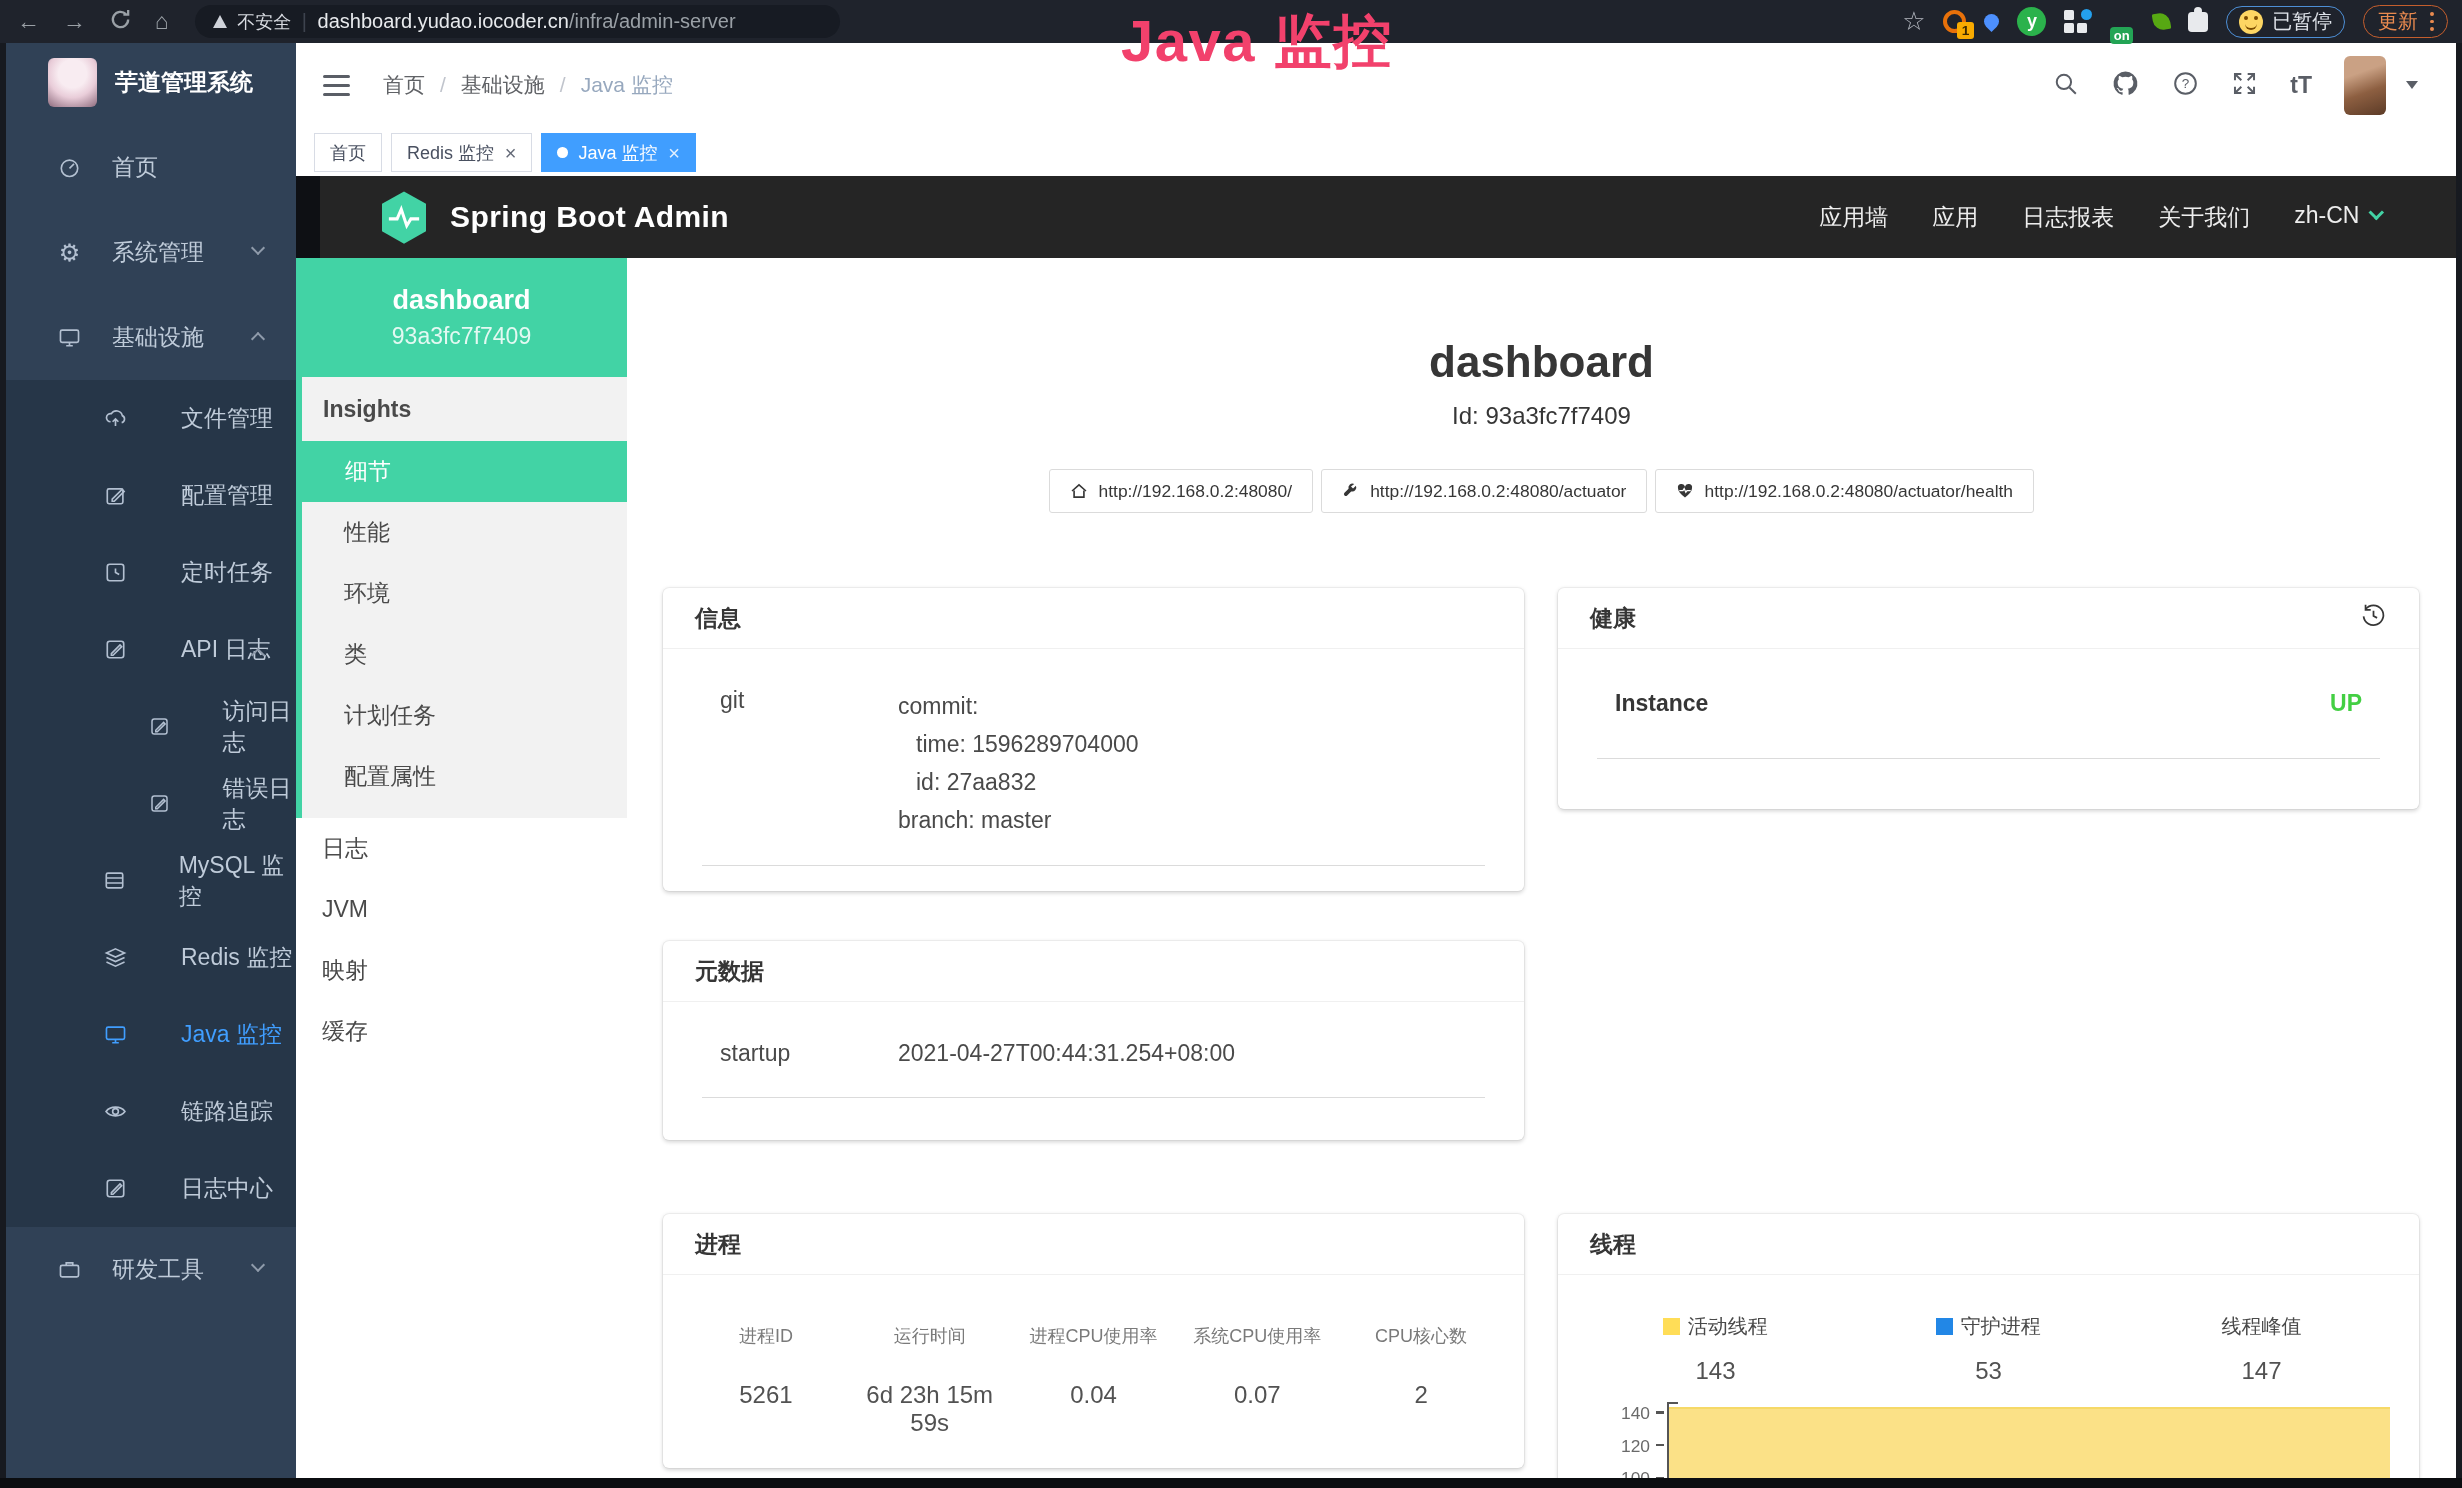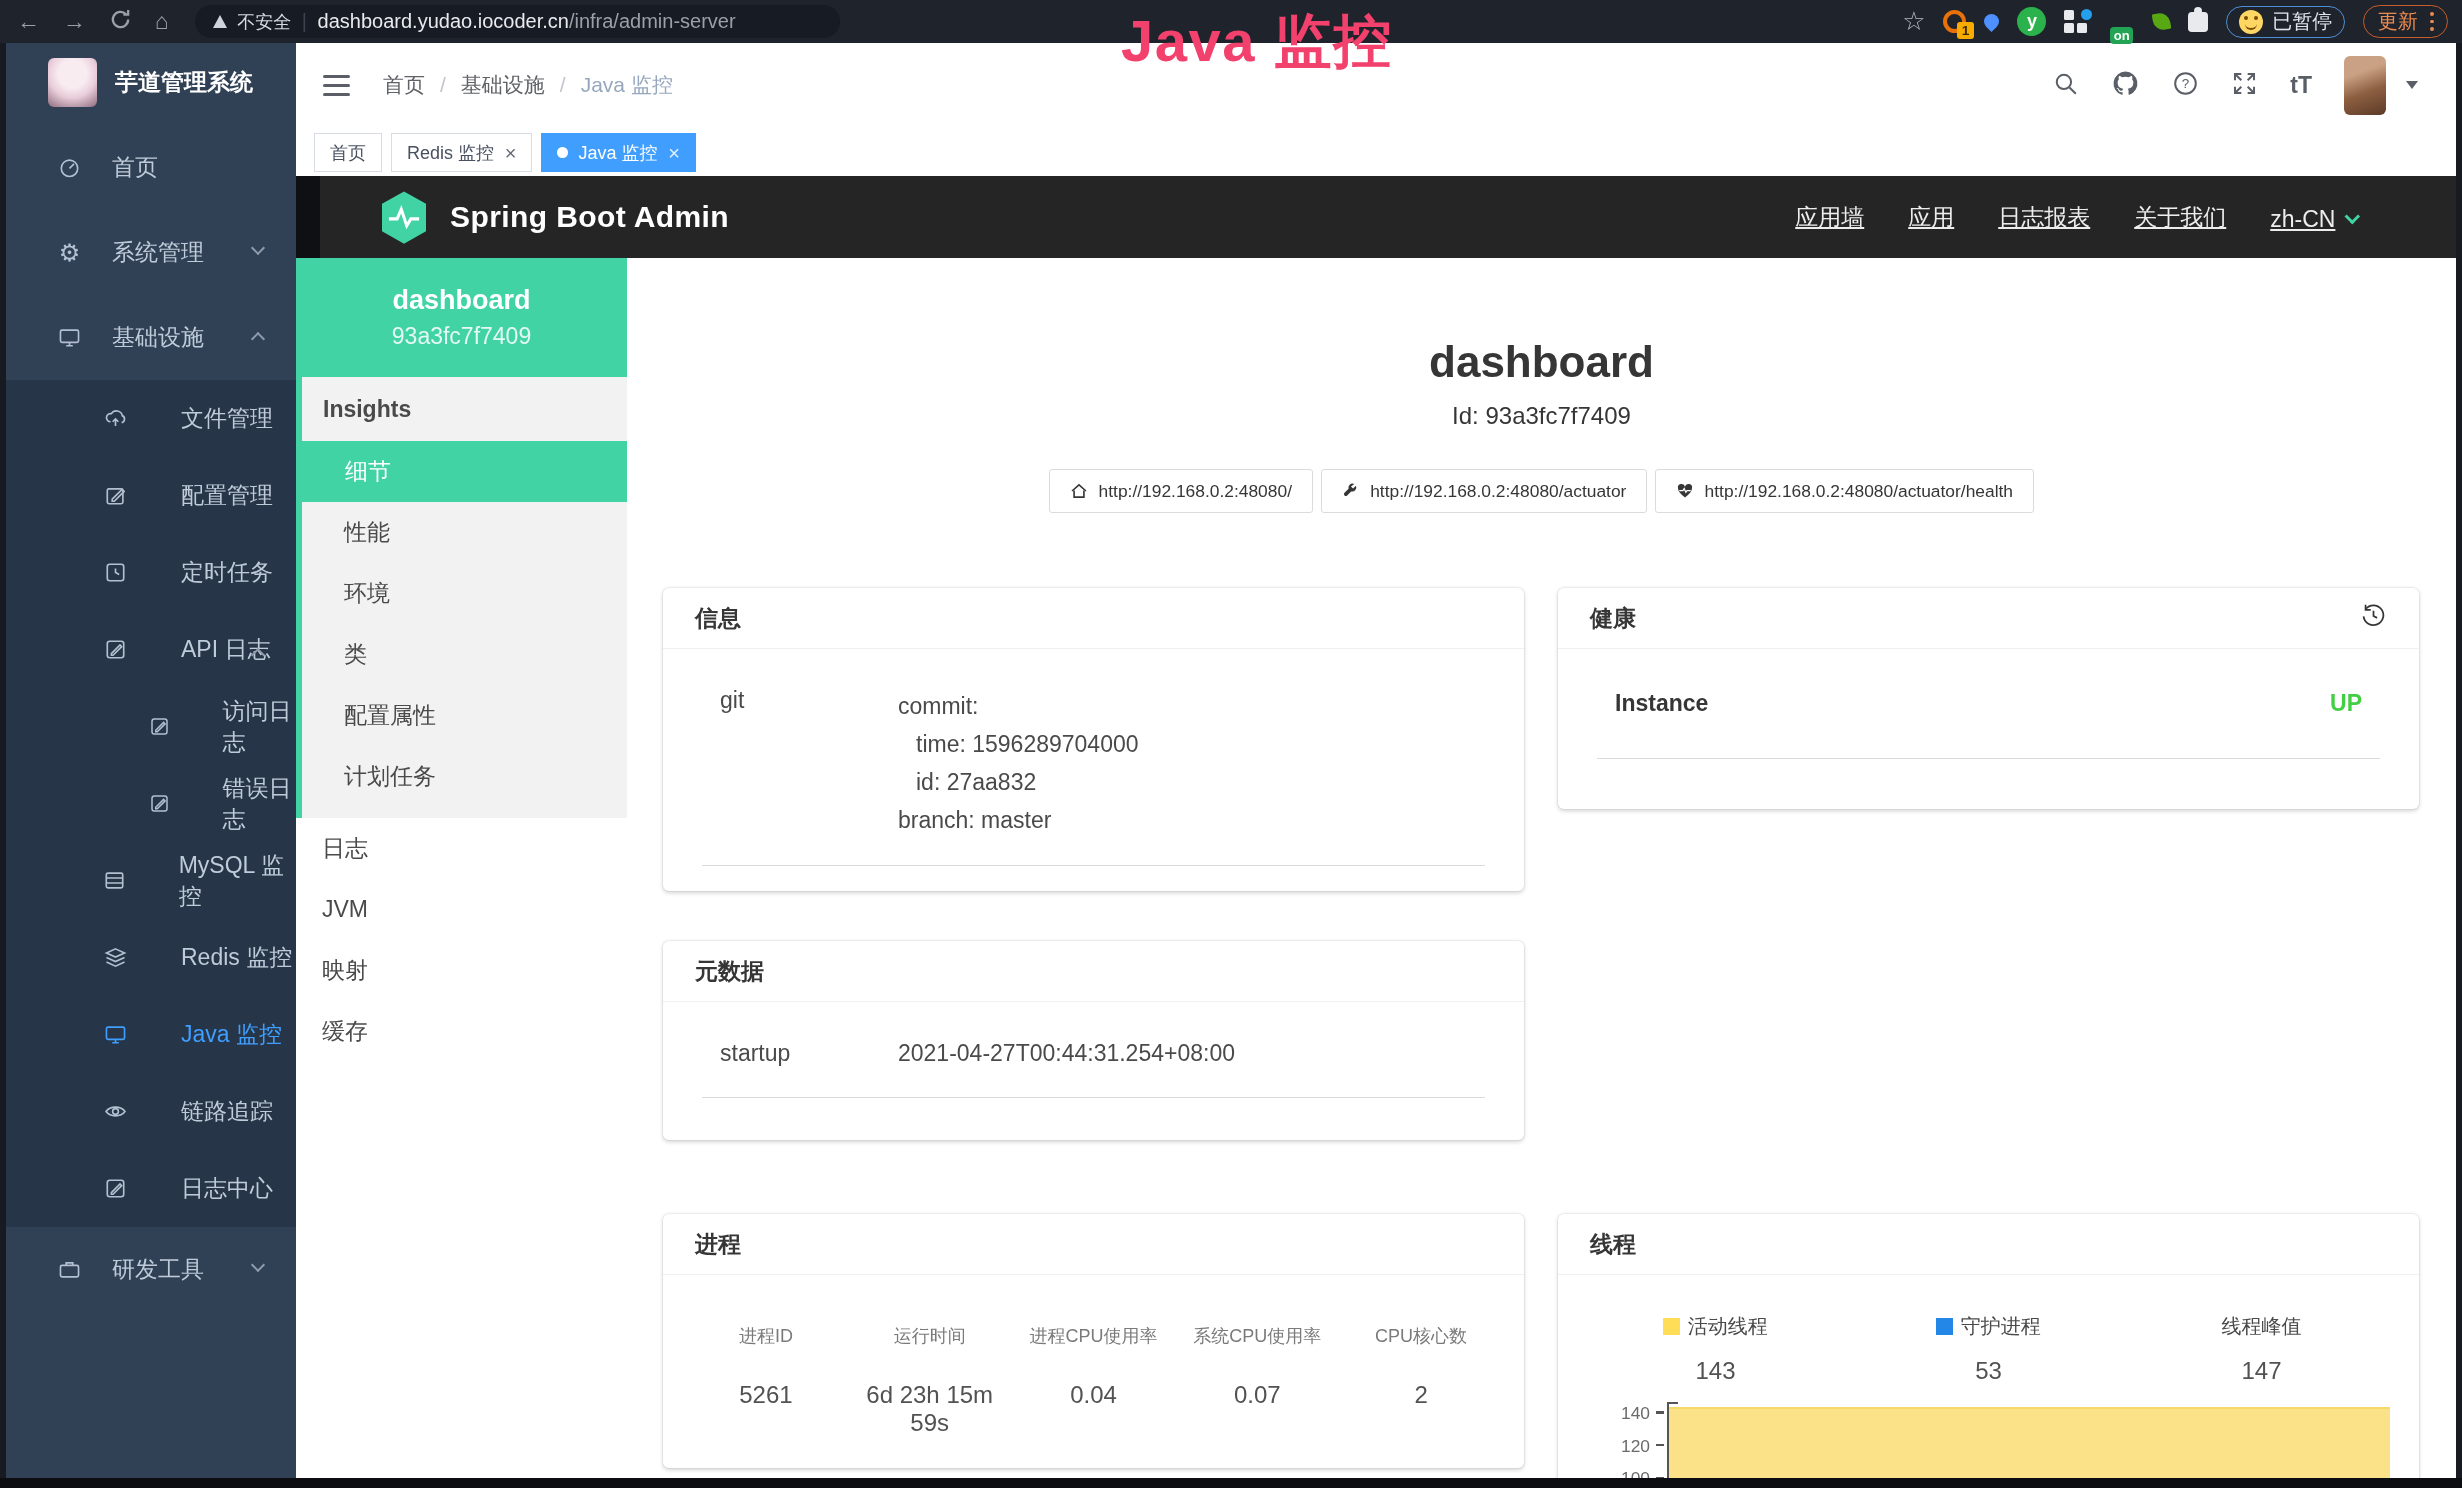--- a/index.html
+++ b/index.html
@@ -103,22 +103,22 @@
        font-size:18px;color:#495060;gap:10.6px;cursor:pointer;}
   .tab.active{background:#409eff;border-color:#409eff;color:#fff;}
   .tab-dot{width:10.6px;height:10.6px;border-radius:50%;background:#fff;}
   .tab-close{font-size:20px;line-height:1;opacity:.85;}
 
   
   .sba-header{position:absolute;top:133px;left:0;right:0;height:82px;background:#252525;
               display:flex;align-items:center;z-index:6;margin-left:24px;}
   .sba-logo{margin-left:59px;display:flex;}
   .sba-brand{margin-left:21px;font-size:30px;font-weight:bold;color:#fff;letter-spacing:0.4px;}
-  .sba-nav{margin-left:auto;display:flex;align-items:flex-end;gap:44px;padding-right:98px;
-           font-size:23px;color:#ededed;text-decoration:underline;}
+  .sba-nav{margin-left:auto;display:flex;align-items:flex-start;gap:44px;padding-right:74px;
+           font-size:23px;color:#ededed;}
   .sba-nav .navitem{cursor:pointer;}
   .lang{display:flex;align-items:center;gap:12px;cursor:pointer;}
   .chev-green{display:inline-block;width:10.6px;height:10.6px;border-right:3.8px solid #42d3a5;
               border-bottom:3.8px solid #42d3a5;transform:rotate(45deg);margin-top:-6px;}
 
   .sba-body{position:absolute;top:215px;left:0;right:0;bottom:0;background:#5eead4;}
   .subnav{position:absolute;left:0;top:0;width:331px;bottom:0;background:#fff;}
   .subnav-head{height:119px;background:#42d3a5;display:flex;flex-direction:column;align-items:center;
                justify-content:center;gap:7.6px;}
   .subnav-head .name{font-size:27px;font-weight:bold;color:#fff;}
@@ -489,24 +489,24 @@
           <div class="in-item">
             <span>性能</span>
           </div>
           <div class="in-item">
             <span>环境</span>
           </div>
           <div class="in-item">
             <span>类</span>
           </div>
           <div class="in-item">
+            <span>计划任务</span>
+          </div>
+          <div class="in-item">
             <span>配置属性</span>
-          </div>
-          <div class="in-item">
-            <span>计划任务</span>
           </div>
         </div>
         <div class="root-item">
           <span>日志</span>
         </div>
         <div class="root-item">
           <span>JVM</span>
         </div>
         <div class="root-item">
           <span>映射</span>

